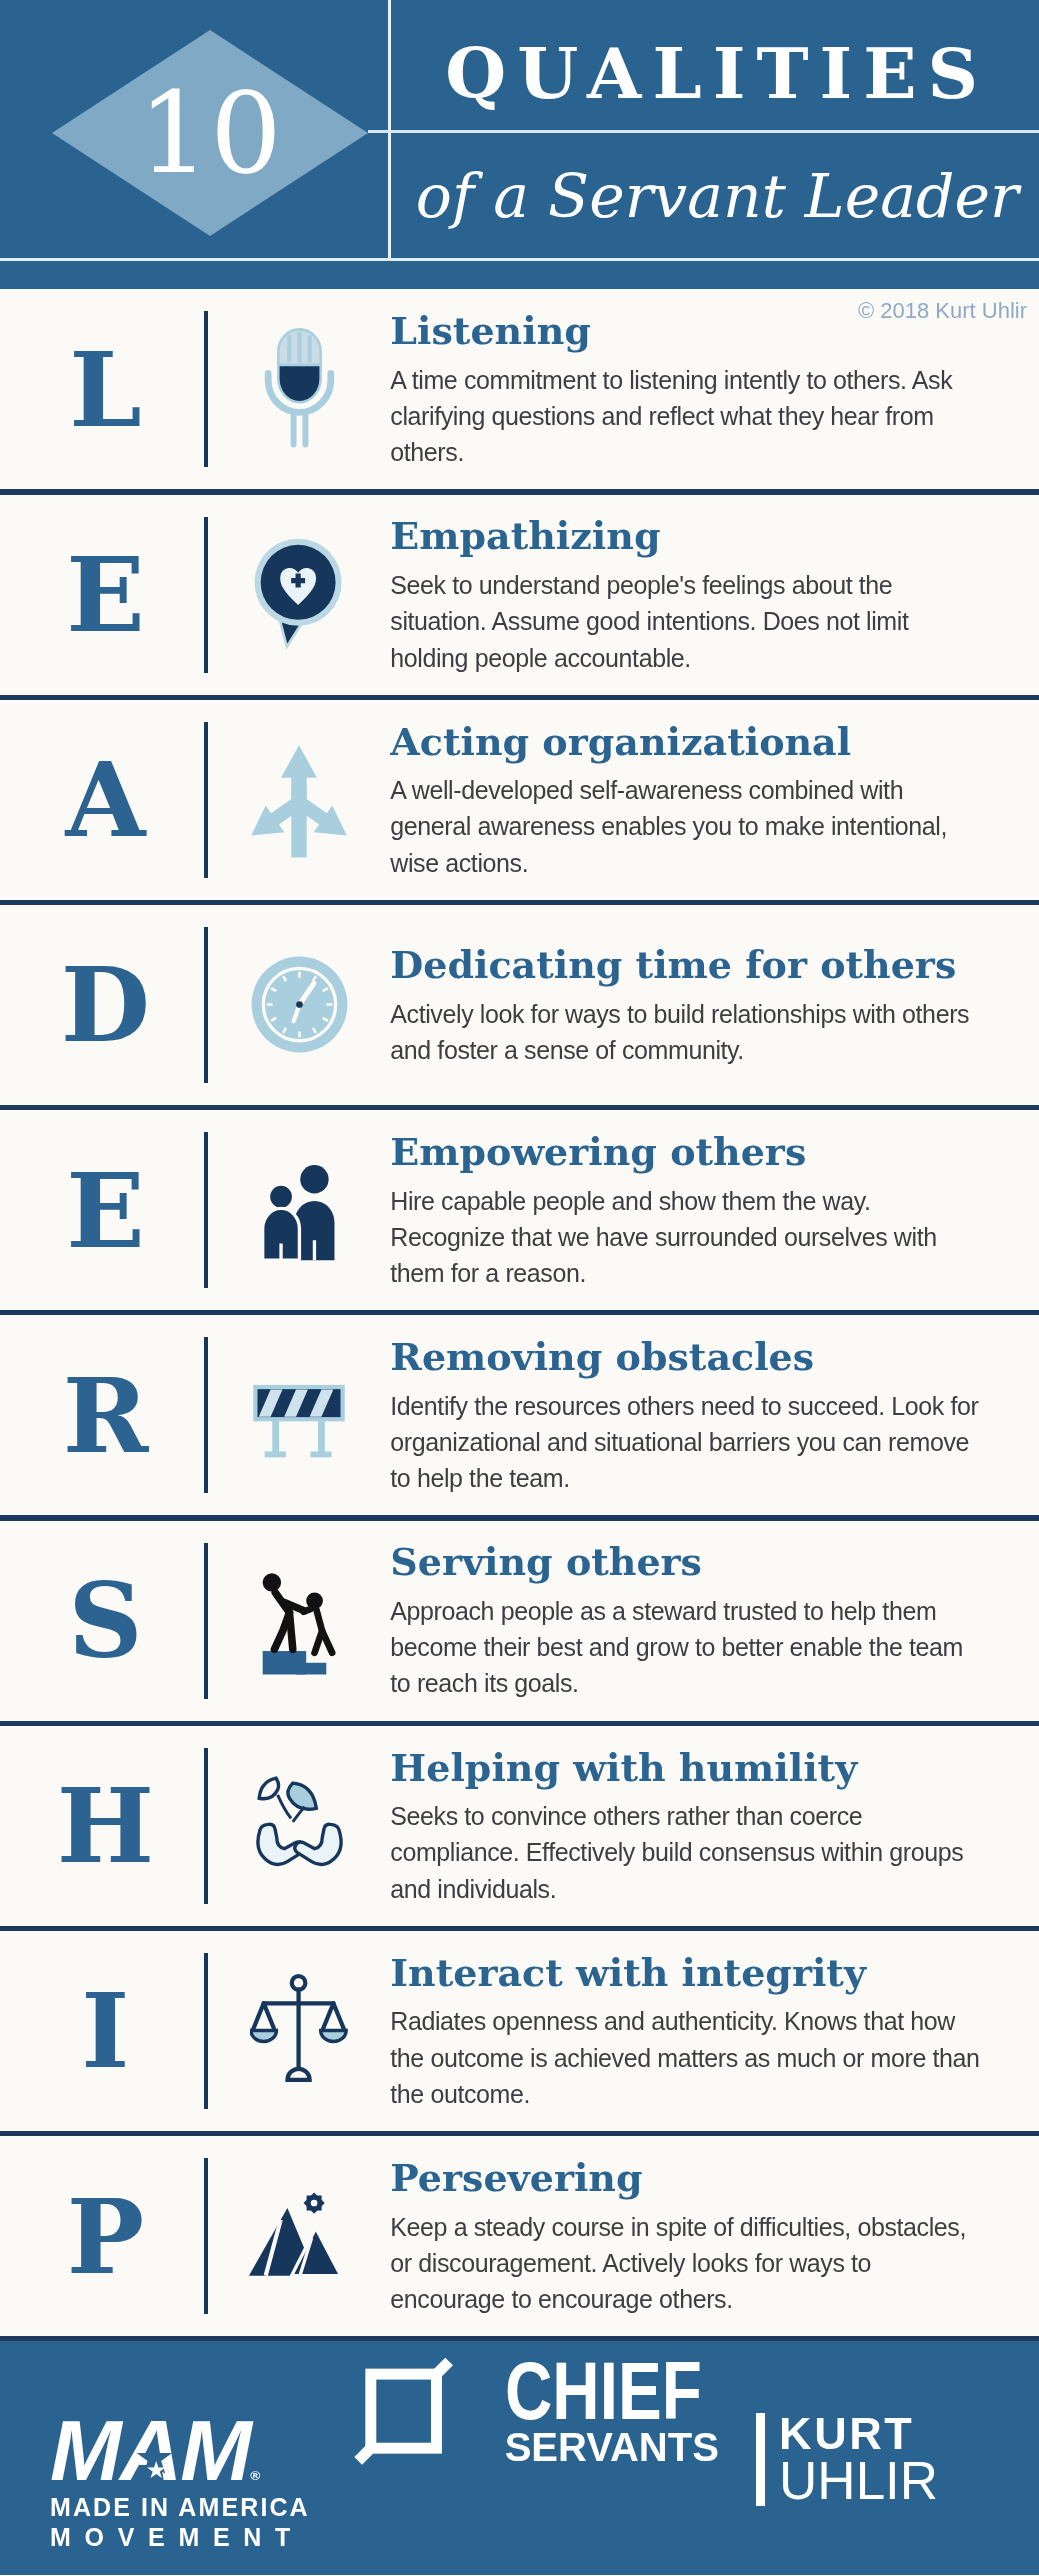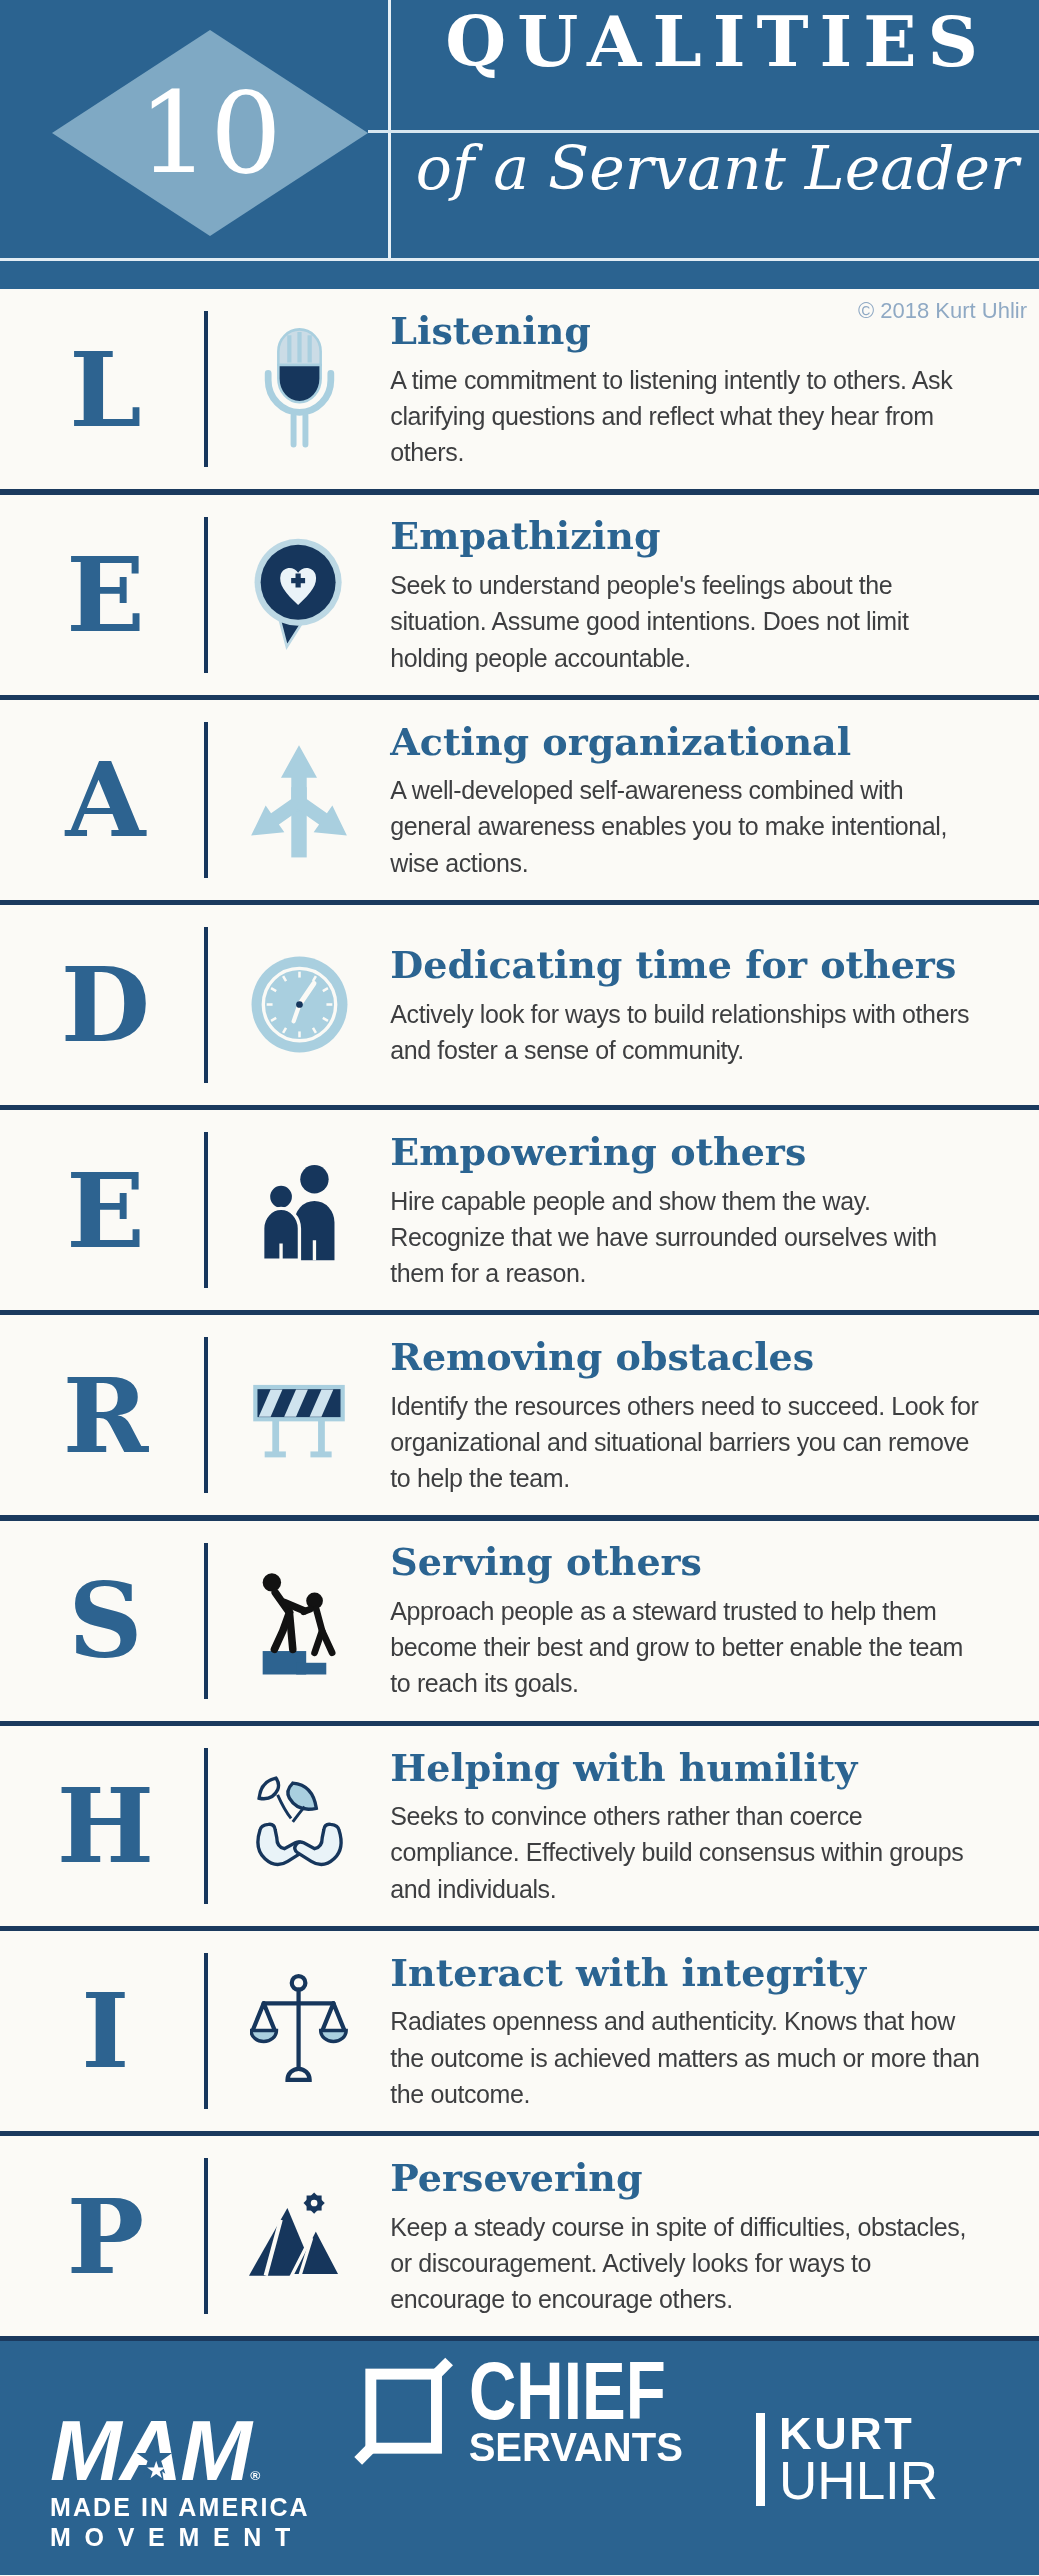--- a/index.html
+++ b/index.html
@@ -6,23 +6,23 @@
   body{width:1039px;font-family:"Liberation Sans",sans-serif;}
   #root{width:1039px;height:2576px;position:relative;background:#FBFAF6;overflow:hidden;}
 
   
   .header{height:258px;background:#2B6390;position:relative;}
   .diamond{position:absolute;left:52px;top:30px;width:316px;height:206px;background:#7FA9C4;
            clip-path:polygon(50% 0,100% 50%,50% 100%,0 50%);display:flex;align-items:center;justify-content:center;}
   .diamond-number{font-family:"DejaVu Serif",serif;font-size:113px;color:#FFFFFF;line-height:1;}
   .header-vline{position:absolute;left:388px;top:0;width:3.4px;height:258px;background:#E8F1F7;}
   .header-hline{position:absolute;left:368px;right:0;top:130px;height:3.4px;background:#D7E6F0;}
-  .header-title-zone{position:absolute;left:404px;right:8.6px;top:0;height:130px;display:flex;justify-content:center;}
+  .header-title-zone{position:absolute;left:404px;right:8.6px;top:8px;height:130px;display:flex;align-items:center;justify-content:center;}
   .header-title{font-family:"DejaVu Serif",serif;font-weight:bold;font-size:70px;letter-spacing:11px;color:#FFFFFF;white-space:nowrap;}
-  .header-sub-zone{position:absolute;left:404px;right:8.6px;top:133px;height:125px;display:flex;justify-content:center;}
+  .header-sub-zone{position:absolute;left:404px;right:8.6px;top:133px;height:125px;display:flex;align-items:center;justify-content:center;}
   .header-subtitle{font-family:"DejaVu Serif",serif;font-style:italic;font-size:60px;color:#FFFFFF;white-space:nowrap;}
   .header-bottom-line{height:3.4px;background:#E3EDF4;}
   .subband{height:28px;background:#2B6390;}
 
   
   .content{position:relative;background:#FBFAF6;}
   .copyright{position:absolute;top:8.6px;right:12px;font-size:22px;color:#8FA9C4;}
   .row{height:200px;display:flex;align-items:center;position:relative;}
   .sep{height:5.2px;background:#1B3A5E;}
   .letter-cell{width:204px;display:flex;align-items:center;justify-content:center;}
@@ -35,21 +35,21 @@
 
   
   .footer{height:234px;border-top:5.2px solid #1B3A5E;background:#2B6390;position:relative;color:#FFFFFF;}
   .mam{position:absolute;left:50px;top:76px;width:266px;}
   .mam-word{position:relative;font-weight:bold;font-style:italic;font-size:86px;line-height:0.78;letter-spacing:-1.7px;}
   .mam-reg{font-size:13.7px;font-style:normal;vertical-align:baseline;}
   .mam-star-big{position:absolute;left:86px;top:26px;font-size:41px;font-style:normal;color:#2B6390;}
   .mam-star-small{position:absolute;left:97px;top:45px;font-size:20.6px;font-style:normal;color:#FFFFFF;}
   .mam-line1{font-weight:bold;font-size:25px;letter-spacing:2.1px;margin-top:8.6px;white-space:nowrap;}
   .mam-line2{font-weight:bold;font-size:25px;letter-spacing:13.7px;margin-top:1.7px;white-space:nowrap;}
-  .chief{position:absolute;left:354px;top:15.5px;display:flex;align-items:center;}
+  .chief{position:absolute;left:354px;top:15.5px;display:flex;align-items:center;gap:36px;}
   .chief-text{margin-left:13.7px;}
   .chief-line1{font-weight:bold;font-size:82px;line-height:0.82;transform:scaleX(0.8);transform-origin:left;white-space:nowrap;}
   .chief-line2{font-weight:bold;font-size:40px;line-height:1;margin-top:3.4px;white-space:nowrap;}
   .kurt{position:absolute;left:756px;top:72px;display:flex;align-items:stretch;}
   .kurt-bar{width:9.4px;background:#FFFFFF;margin-right:13.7px;}
   .kurt-line1{font-weight:bold;font-size:45px;line-height:0.95;letter-spacing:2.6px;white-space:nowrap;}
   .kurt-line2{font-weight:normal;font-size:53px;line-height:0.95;white-space:nowrap;}
 </style>
 </head>
 <body>

